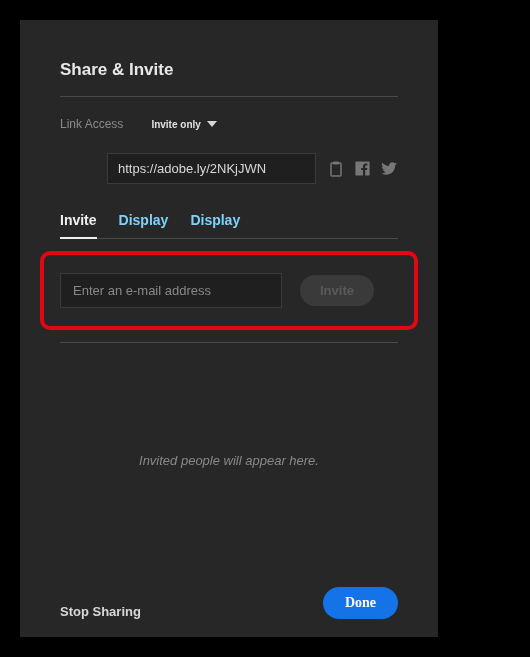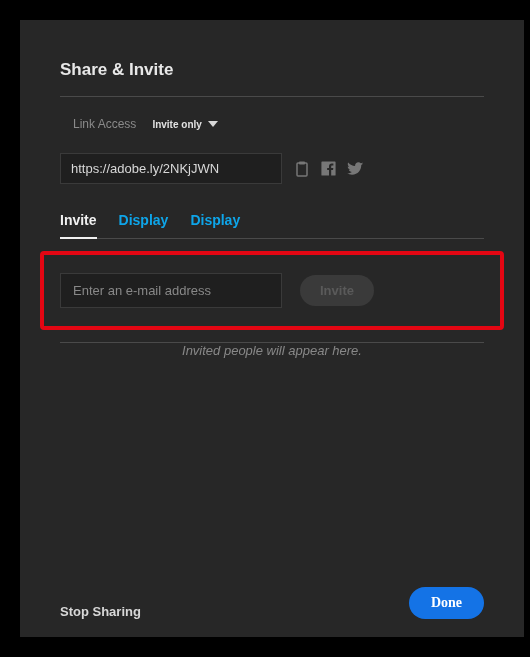--- a/index.html
+++ b/index.html
@@ -11,44 +11,43 @@
       background: #000;
       font-family: "Segoe UI", -apple-system, BlinkMacSystemFont, sans-serif;
       width: 530px;
       height: 657px;
       position: relative;
       overflow: hidden;
     }
     .panel {
       background: #272727;
       margin: 20px;
-      width: 504px;
+      width: 418px;
       height: 617px;
       padding: 40px 40px 20px 40px;
       display: flex;
       flex-direction: column;
       position: relative;
     }
     .title {
       color: #e8e8e8;
       font-size: 17px;
       font-weight: 600;
       margin-bottom: 16px;
     }
     .divider {
       border: none;
       border-top: 1px solid #4a4a4a;
       margin: 0 0 20px 0;
     }
     .link-access-row {
       display: flex;
       align-items: center;
-      gap: 16px;
+      gap: 28px;
       margin-bottom: 22px;
-      margin-left: 13px;
     }
     .link-access-label {
       color: #8a8a8a;
       font-size: 12px;
     }
     .link-access-dropdown {
       color: #e2e2e2;
       font-size: 10px;
       display: flex;
       align-items: center;
@@ -58,20 +57,21 @@
     }
     .chevron-down {
       width: 10px;
       height: 6px;
     }
     .url-row {
       display: flex;
       align-items: center;
       gap: 12px;
       margin-bottom: 28px;
+      margin-left: 47px;
     }
     .url-input {
       background: #1f1f1f;
       border: 1px solid #3a3a3a;
       color: #d8d8d8;
       font-size: 13px;
       padding: 7px 10px;
       width: 222px;
       outline: none;
     }
@@ -84,21 +84,21 @@
       fill: #777;
       cursor: pointer;
     }
     .tabs {
       display: flex;
       gap: 22px;
       border-bottom: 1px solid #4a4a4a;
       margin-bottom: 6px;
     }
     .tab {
-      color: #0ea5e9;
+      color: #7dd3fc;
       font-size: 14px;
       font-weight: 600;
       padding-bottom: 10px;
       cursor: pointer;
       position: relative;
     }
     .tab.active {
       color: #f0f0f0;
     }
     .tab.active::after {
@@ -107,21 +107,21 @@
       bottom: -1px;
       left: 0;
       right: 0;
       height: 2px;
       background: #f0f0f0;
     }
     .invite-section {
       position: relative;
       padding: 18px 6px 18px 6px;
       border: 4px solid #e30613;
-      border-radius: 4px;
+      border-radius: 10px;
       display: flex;
       align-items: center;
       gap: 18px;
       margin-top: 6px;
       margin-left: -20px;
       margin-right: -20px;
     }
     .email-input {
       background: #1f1f1f;
       border: 1px solid #3a3a3a;
@@ -148,20 +148,21 @@
     .divider-below {
       border: none;
       border-top: 1px solid #4a4a4a;
       margin: 12px 0 0 0;
     }
     .empty-state {
       color: #888;
       font-size: 13px;
       font-style: italic;
       text-align: center;
+      margin-top: 110px;
     }
     .footer {
       position: absolute;
       bottom: 18px;
       left: 40px;
       right: 40px;
       display: flex;
       justify-content: space-between;
       align-items: flex-end;
     }

